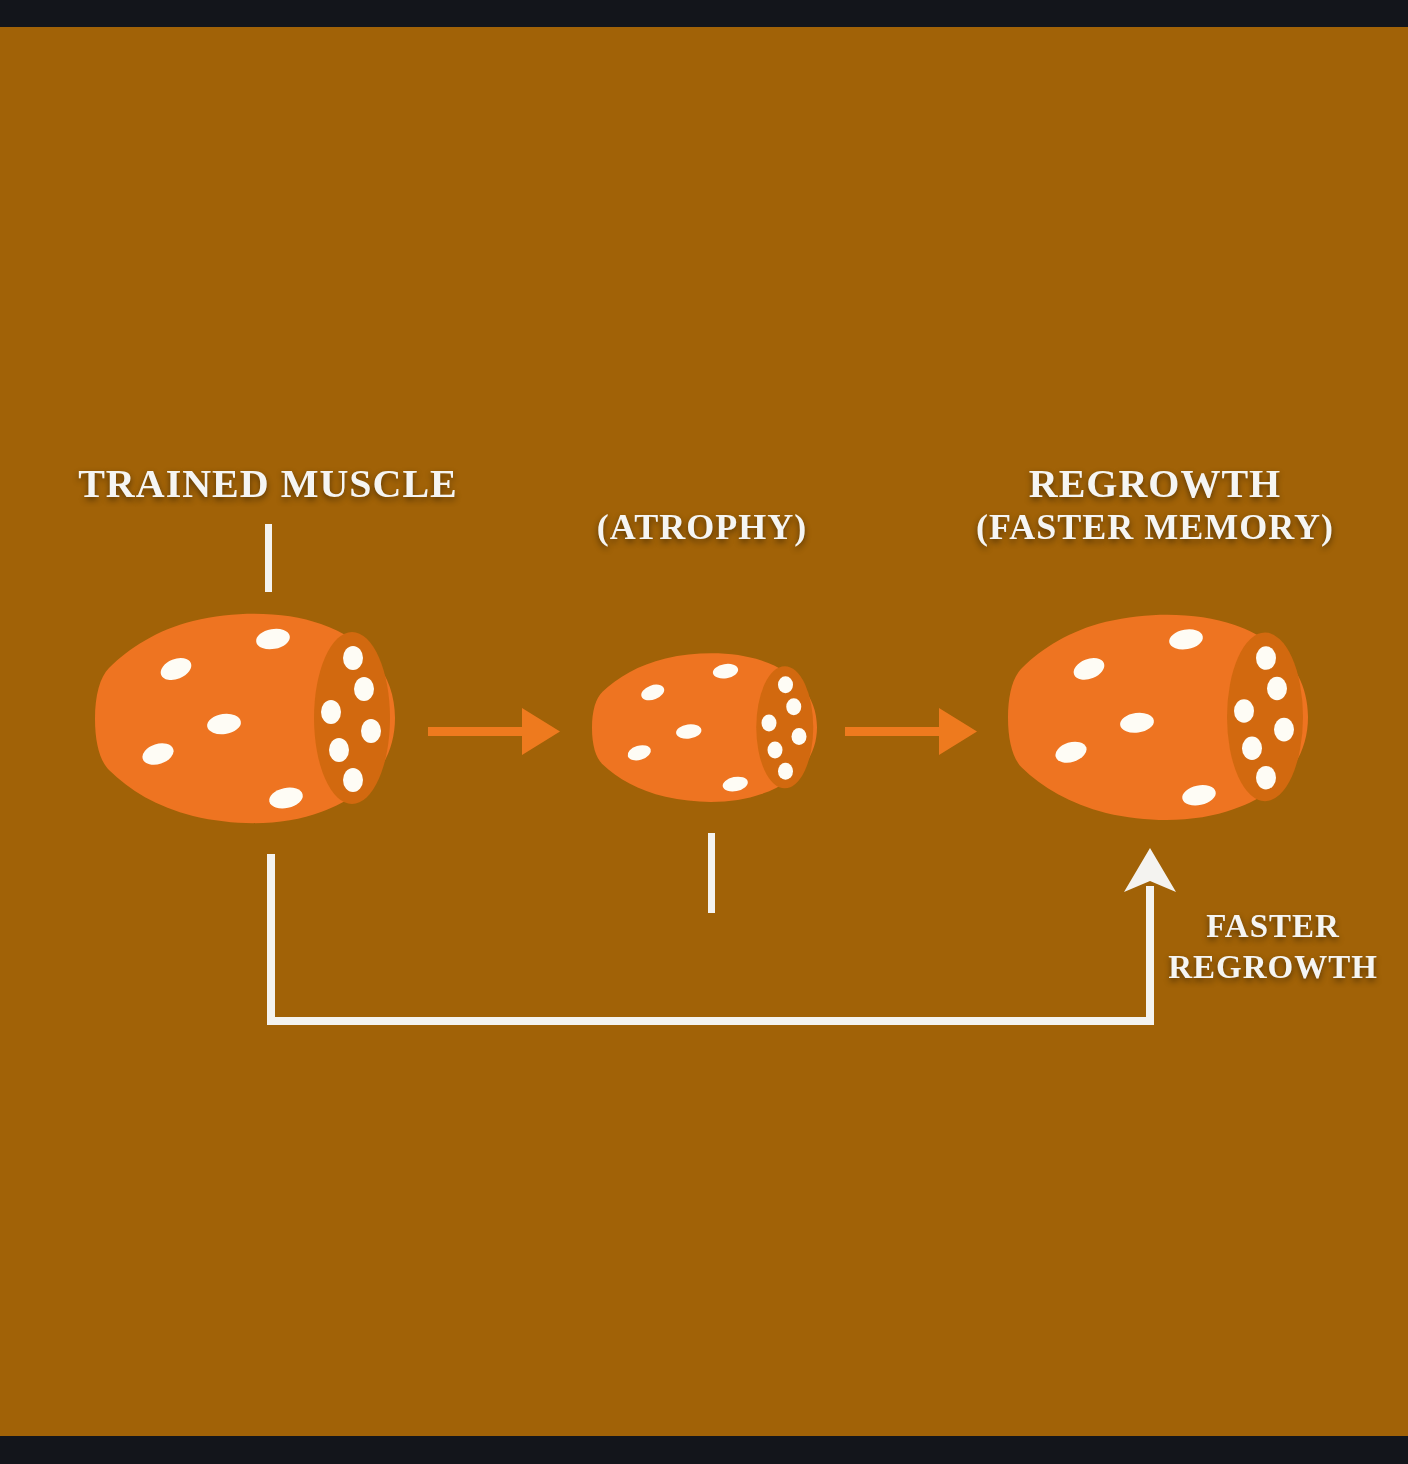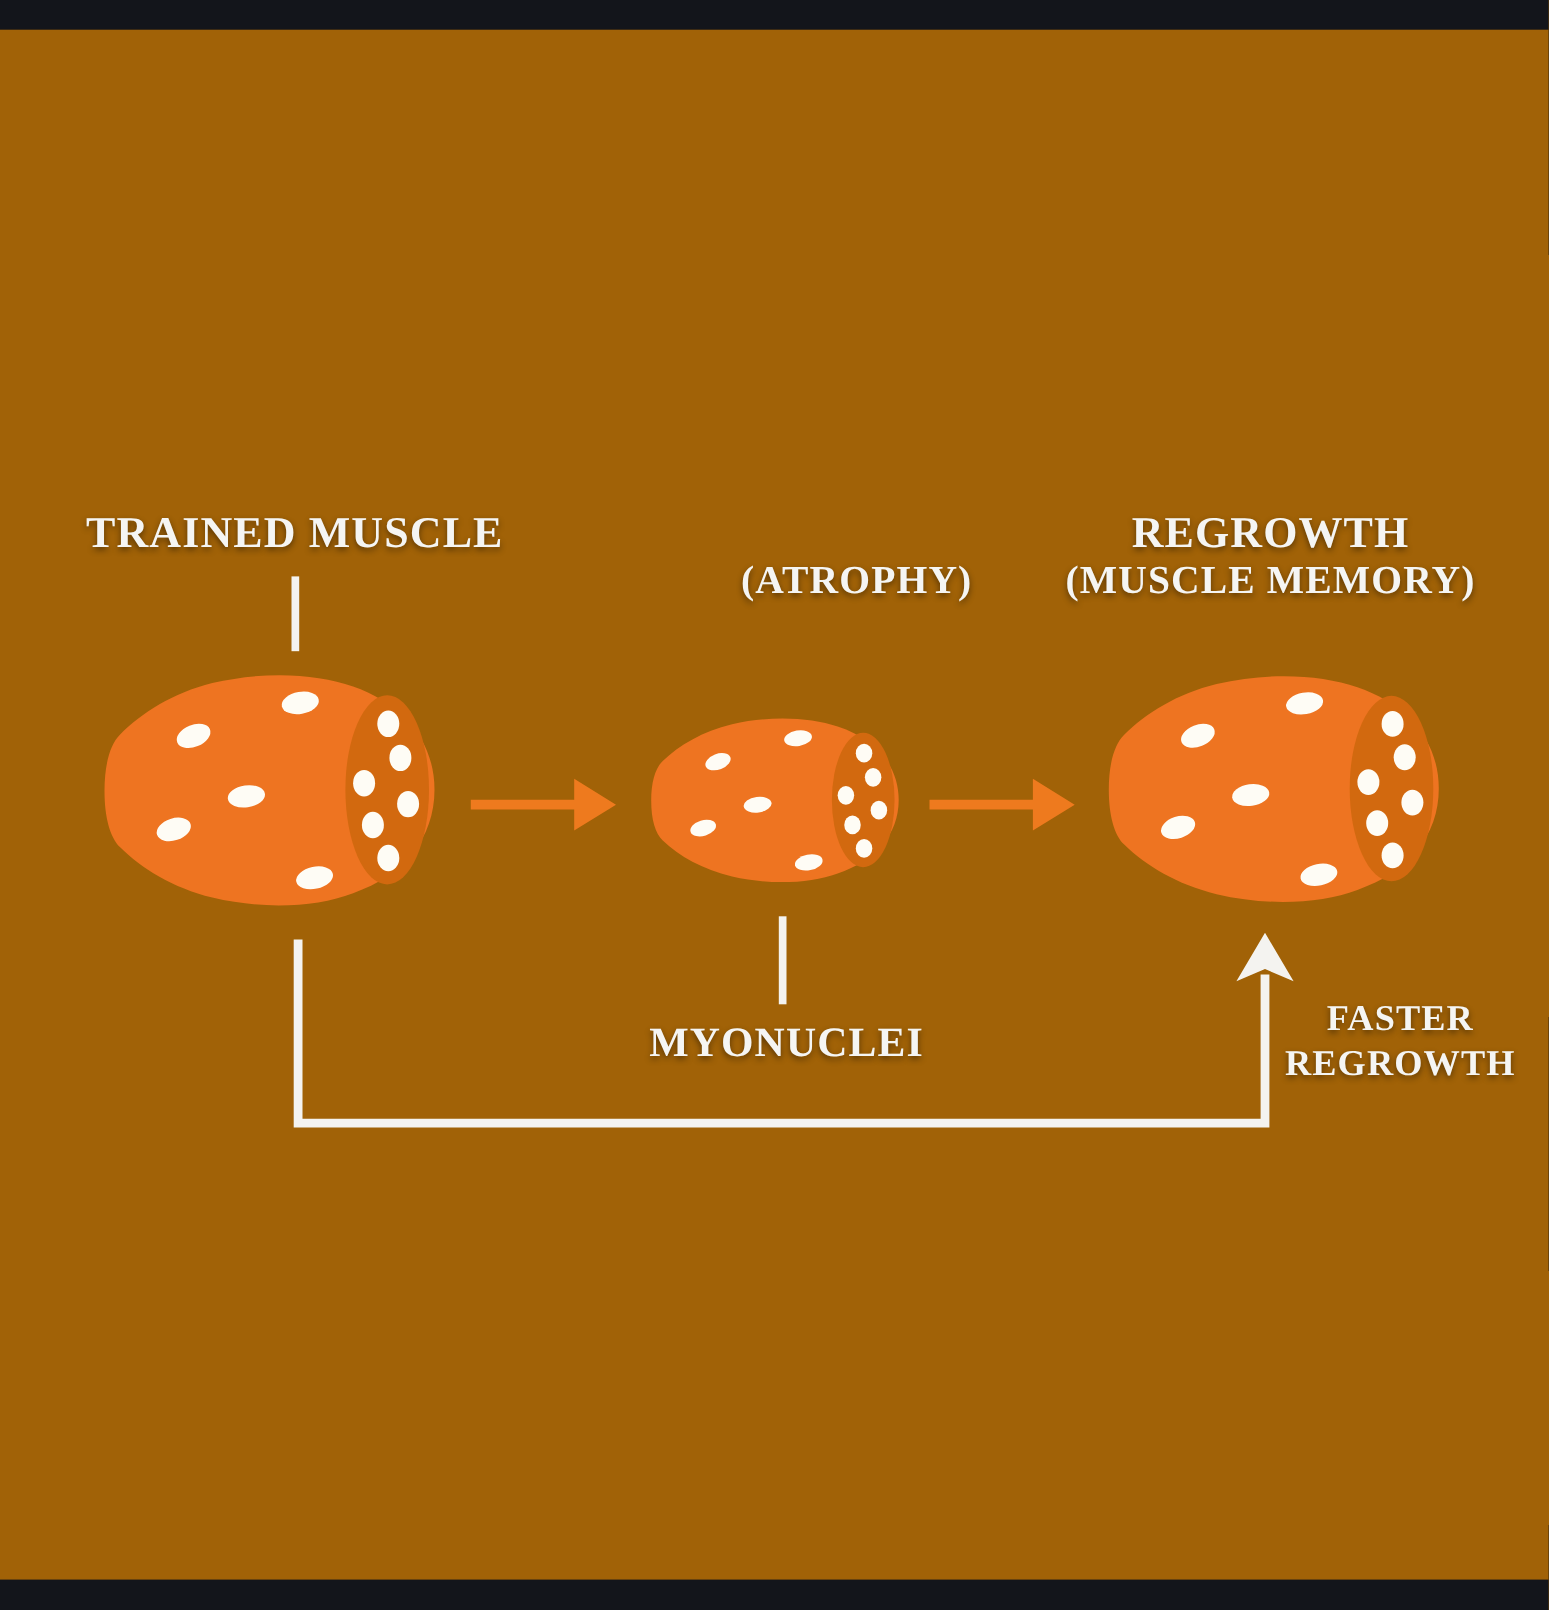--- a/index.html
+++ b/index.html
@@ -46,21 +46,21 @@
     font-weight: bold;
     text-align: center;
     font-size: 36px;
     line-height: 40px;
     letter-spacing: 1px;
     text-shadow: 0 3px 6px rgba(0,0,0,0.45);
     white-space: nowrap;
   }
   .title-trained    { left: 58px;  top: 462px; width: 420px; }
   .title-detraining { left: 520px; top: 462px; width: 364px; }
-  .sub-detraining   { left: 520px; top: 507px; width: 364px; text-align: right; }
+  .sub-detraining   { left: 520px; top: 507px; width: 364px; }
   .title-regrowth   { left: 955px; top: 462px; width: 400px; }
   .sub-regrowth     { left: 955px; top: 507px; width: 400px; }
 
   .label-myonuclei {
     left: 565px; top: 927px; width: 300px;
     font-size: 38px; line-height: 42px;
   }
   .label-faster {
     left: 1158px; top: 906px; width: 230px;
     font-size: 33px; line-height: 41px; text-align: center;
@@ -116,22 +116,21 @@
 
     <path d="M271,854 L271,1021 L1150,1021 L1150,886" stroke="#f4f3f0" stroke-width="8" fill="none" stroke-linejoin="miter"></path>
     <path d="M1124,892 L1150,848 L1176,892 L1150,881 Z" fill="#f4f3f0"></path>
   </svg>
 
   <div class="heading title-trained">TRAINED MUSCLE</div>
 
   <div class="subheading sub-detraining">(ATROPHY)</div>
 
   <div class="heading title-regrowth">REGROWTH</div>
-  <div class="subheading sub-regrowth">(MUSCLE MEMORY)</div>
+  <div class="subheading sub-regrowth">(FASTER MEMORY)</div>
 
-  <div class="heading label-myonuclei">MYONUCLEI</div>
 
   <div class="heading label-faster">
     <div>FASTER</div>
     <div>REGROWTH</div>
   </div>
 
 </div>
 
 </body></html>

